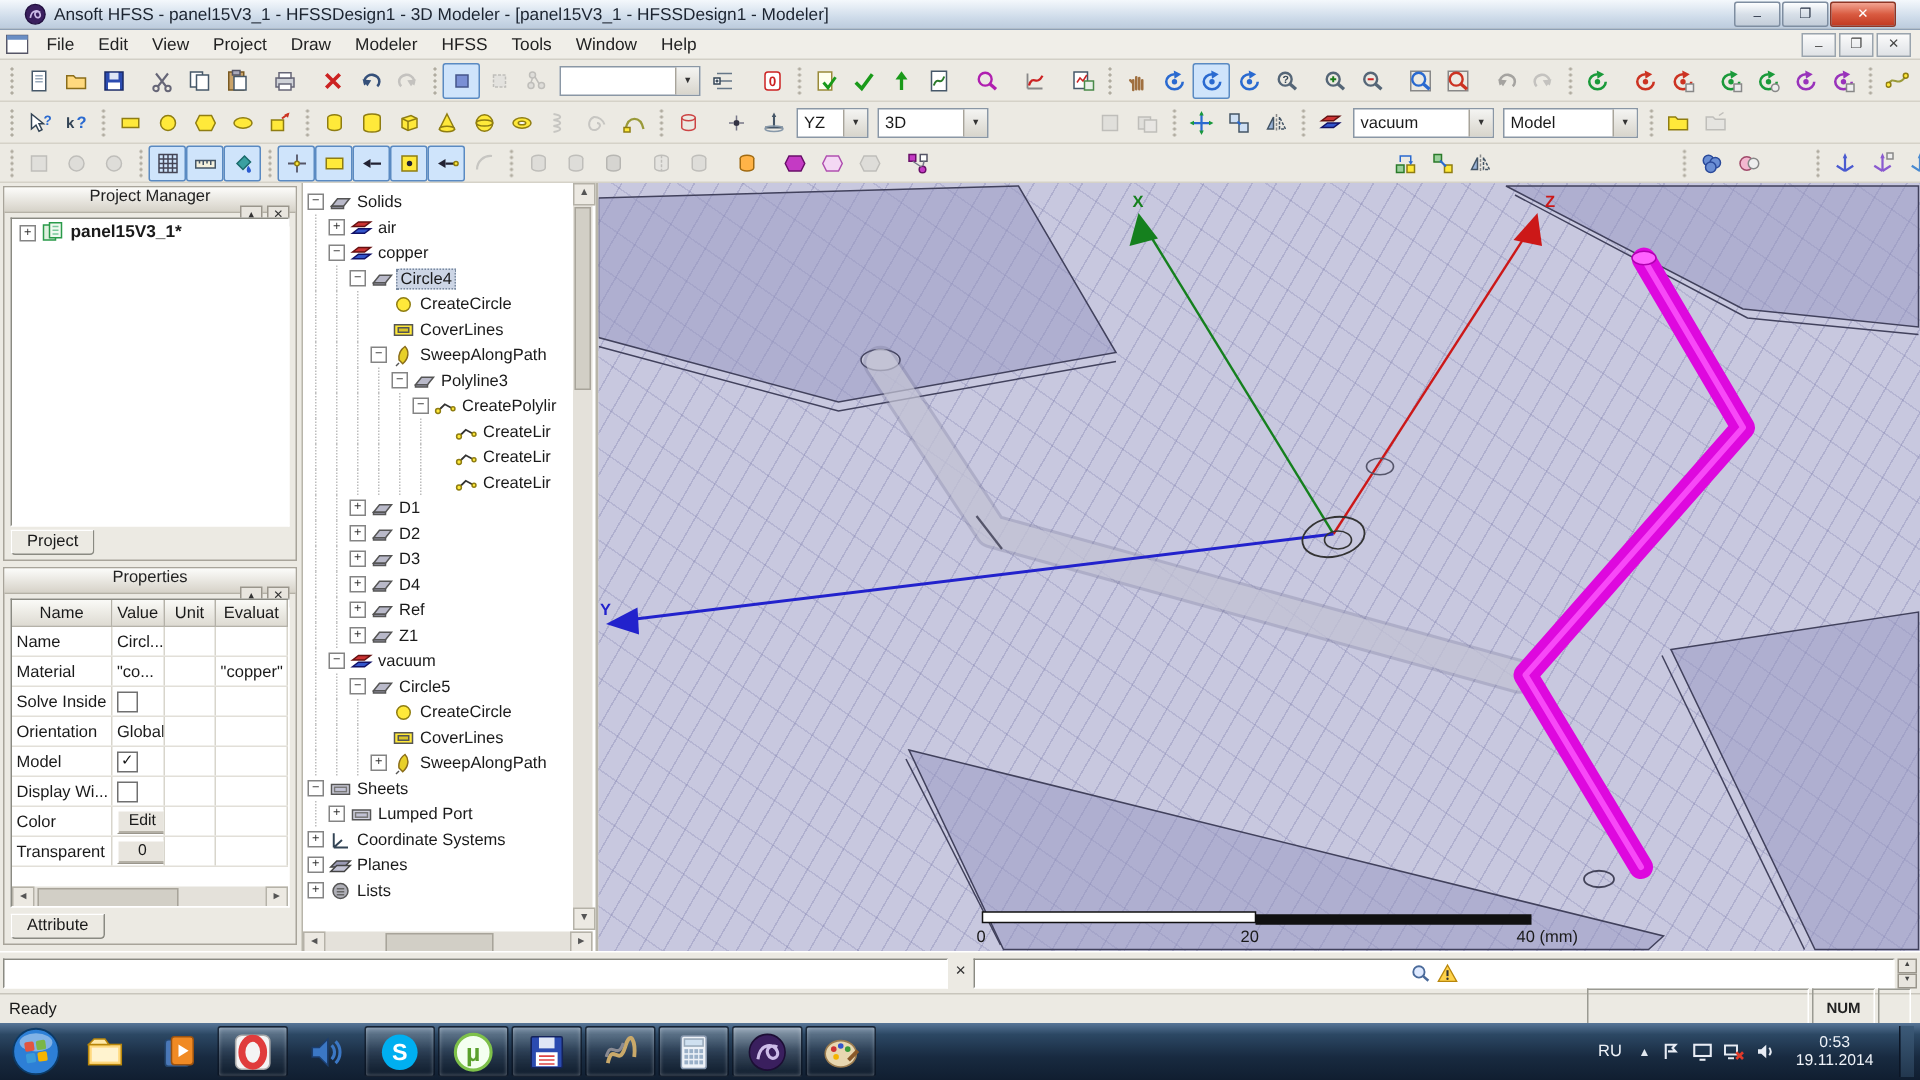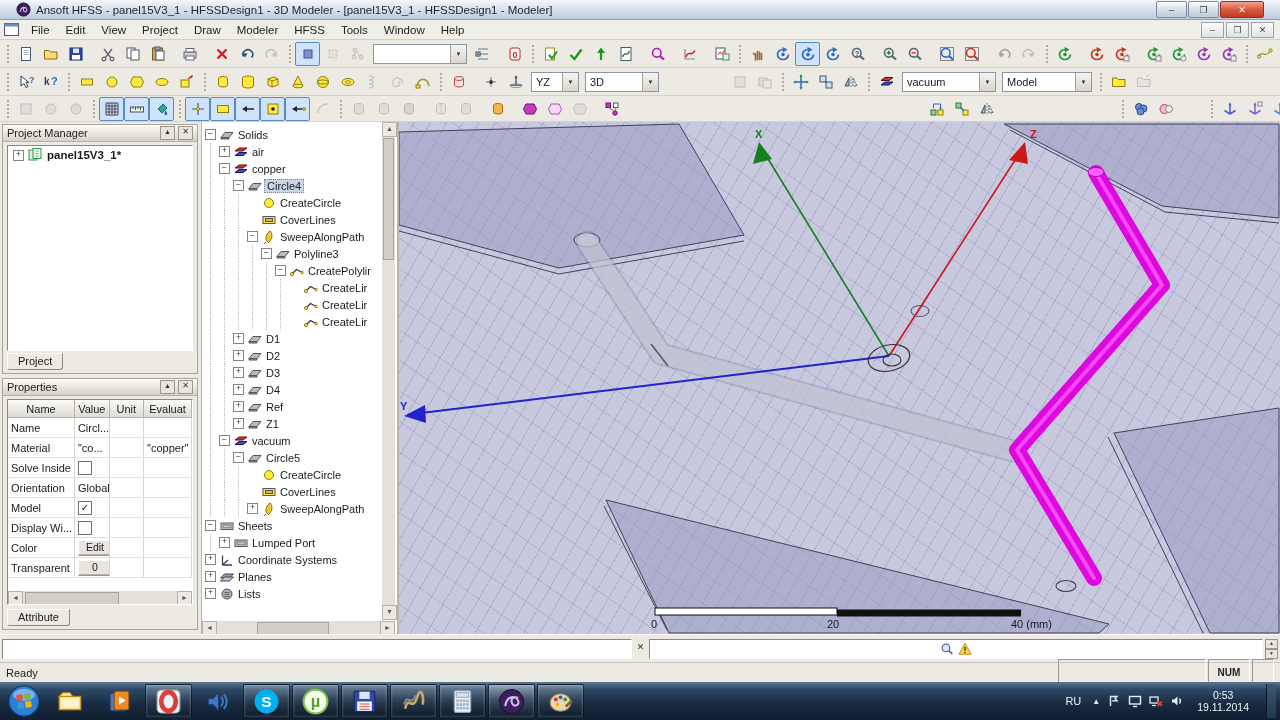--- a/index.html
+++ b/index.html
@@ -43,21 +43,21 @@
     margin:0 3px;flex:0 0 auto;font-size:11px;}
   .combo .cval{flex:1;padding:0 4px;overflow:hidden;white-space:nowrap;}
   .combo .carr{width:15px;height:100%;background:linear-gradient(#f4f4f2,#d8d5cc);border-left:1px solid #a8a49a;
     display:flex;align-items:center;justify-content:center;font-size:6px;color:#333;}
 
   
   .main{position:absolute;left:0;top:122px;width:1280px;height:512px;}
   .leftcol{position:absolute;left:0;top:0;width:202px;height:512px;background:#eceae3;border-right:1px solid #b8b5aa;box-sizing:border-box;}
   .panel{position:absolute;left:2px;width:196px;border:1px solid #a8a49a;background:#eceae3;box-sizing:border-box;}
   .phead{height:16px;background:linear-gradient(#fcfcfa,#d6d2c8);border-bottom:1px solid #b5b1a6;
-    display:flex;align-items:center;padding:0 4px;font-size:11px;color:#222;}
+    display:flex;align-items:center;padding:0 4px;font-size:11px;color:#222;flex-direction:column;}
   .phead .pbtns{margin-left:auto;display:flex;gap:3px;}
   .phb{width:13px;height:12px;border:1px solid #9a968c;background:#e8e5de;font-size:8px;line-height:10px;text-align:center;color:#333;}
   .pbody{position:absolute;left:4px;right:4px;top:20px;bottom:22px;background:#fff;border:1px solid #8a8a82;
     border-right-color:#fff;border-bottom-color:#fff;overflow:hidden;}
   .ptabs{position:absolute;left:4px;bottom:3px;height:17px;display:flex;align-items:flex-end;}
   .ptab{border:1px solid #8a8a82;border-top-color:#fff;border-left-color:#fff;background:#eceae3;
     padding:1px 10px 2px;font-size:11px;border-radius:0 0 3px 3px;}
 
   
   .pmrow{display:flex;align-items:center;height:18px;padding-left:4px;}

